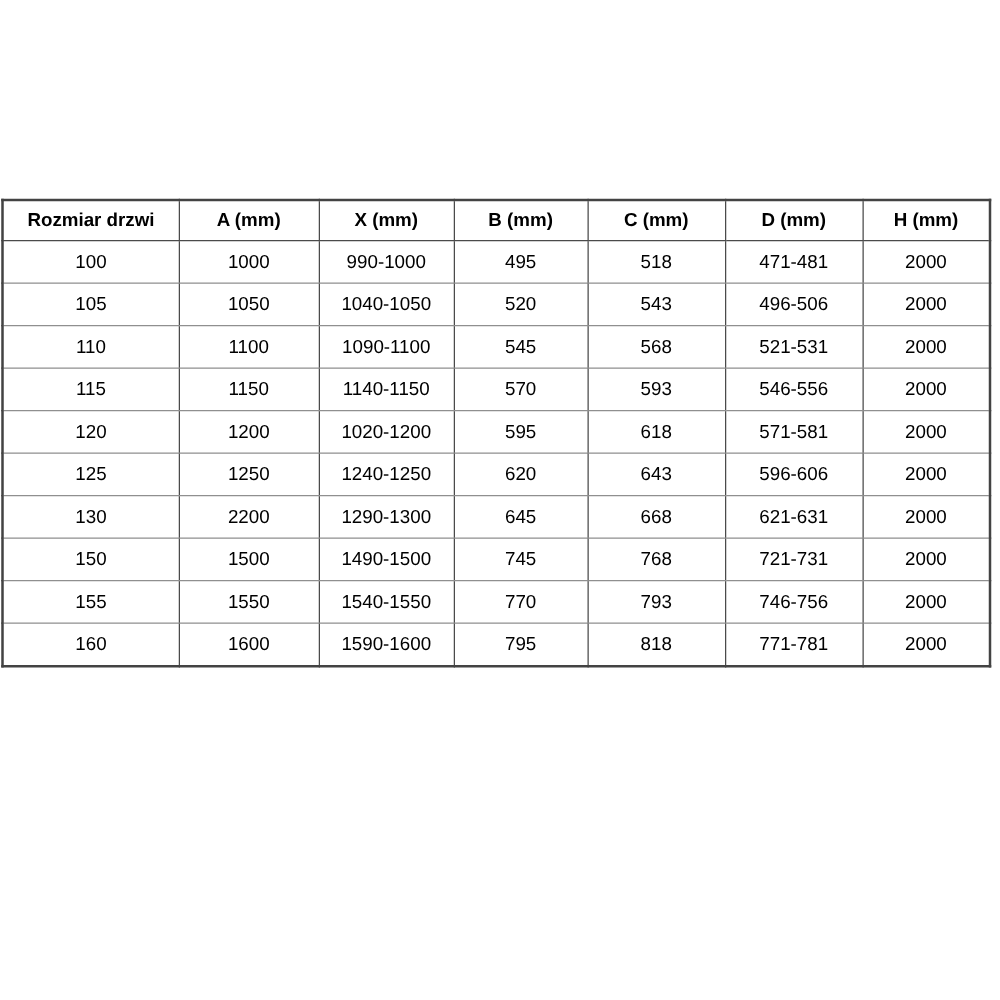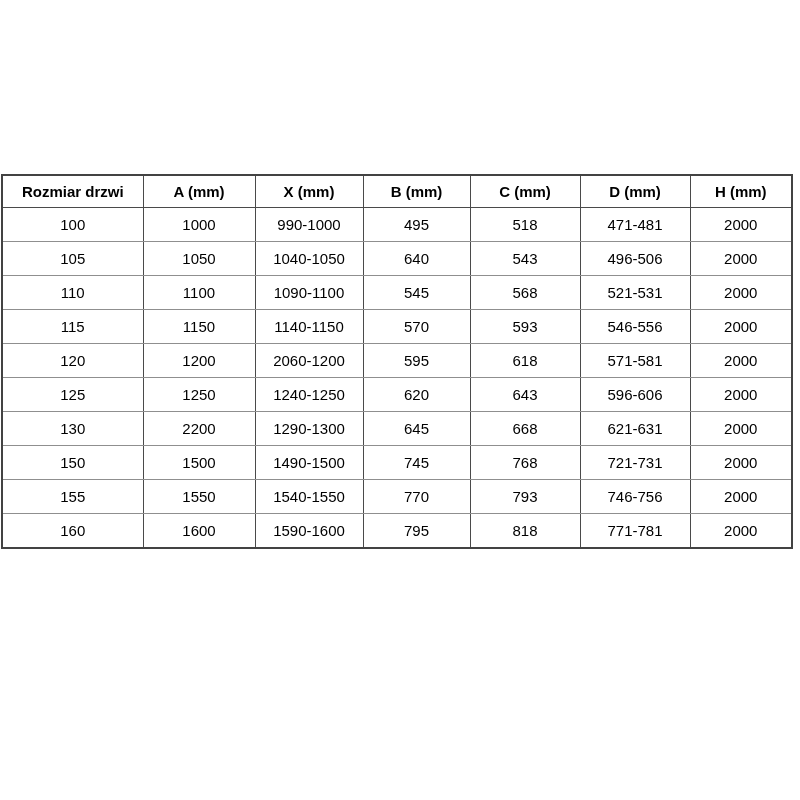--- a/index.html
+++ b/index.html
@@ -19,21 +19,20 @@
     background:var(--bg);
     font-family:"Liberation Sans", sans-serif;
     position:relative;
     overflow:hidden;
   }
   .table-wrap{
     position:absolute;
     left:1px;
     top:159px;
     width:633px;
-    margin-top:15px;
   }
   table{
     border-collapse:collapse;
     table-layout:fixed;
     width:790px;
     border:2px solid var(--outer);
     background:var(--bg);
   }
   th,td{
     border:1px solid;
@@ -95,21 +94,21 @@
           <td>990-1000</td>
           <td>495</td>
           <td>518</td>
           <td>471-481</td>
           <td>2000</td>
         </tr>
         <tr>
           <td>105</td>
           <td>1050</td>
           <td>1040-1050</td>
-          <td>640</td>
+          <td>520</td>
           <td>543</td>
           <td>496-506</td>
           <td>2000</td>
         </tr>
         <tr>
           <td>110</td>
           <td>1100</td>
           <td>1090-1100</td>
           <td>545</td>
           <td>568</td>
@@ -121,21 +120,21 @@
           <td>1150</td>
           <td>1140-1150</td>
           <td>570</td>
           <td>593</td>
           <td>546-556</td>
           <td>2000</td>
         </tr>
         <tr>
           <td>120</td>
           <td>1200</td>
-          <td>2060-1200</td>
+          <td>1020-1200</td>
           <td>595</td>
           <td>618</td>
           <td>571-581</td>
           <td>2000</td>
         </tr>
         <tr>
           <td>125</td>
           <td>1250</td>
           <td>1240-1250</td>
           <td>620</td>

